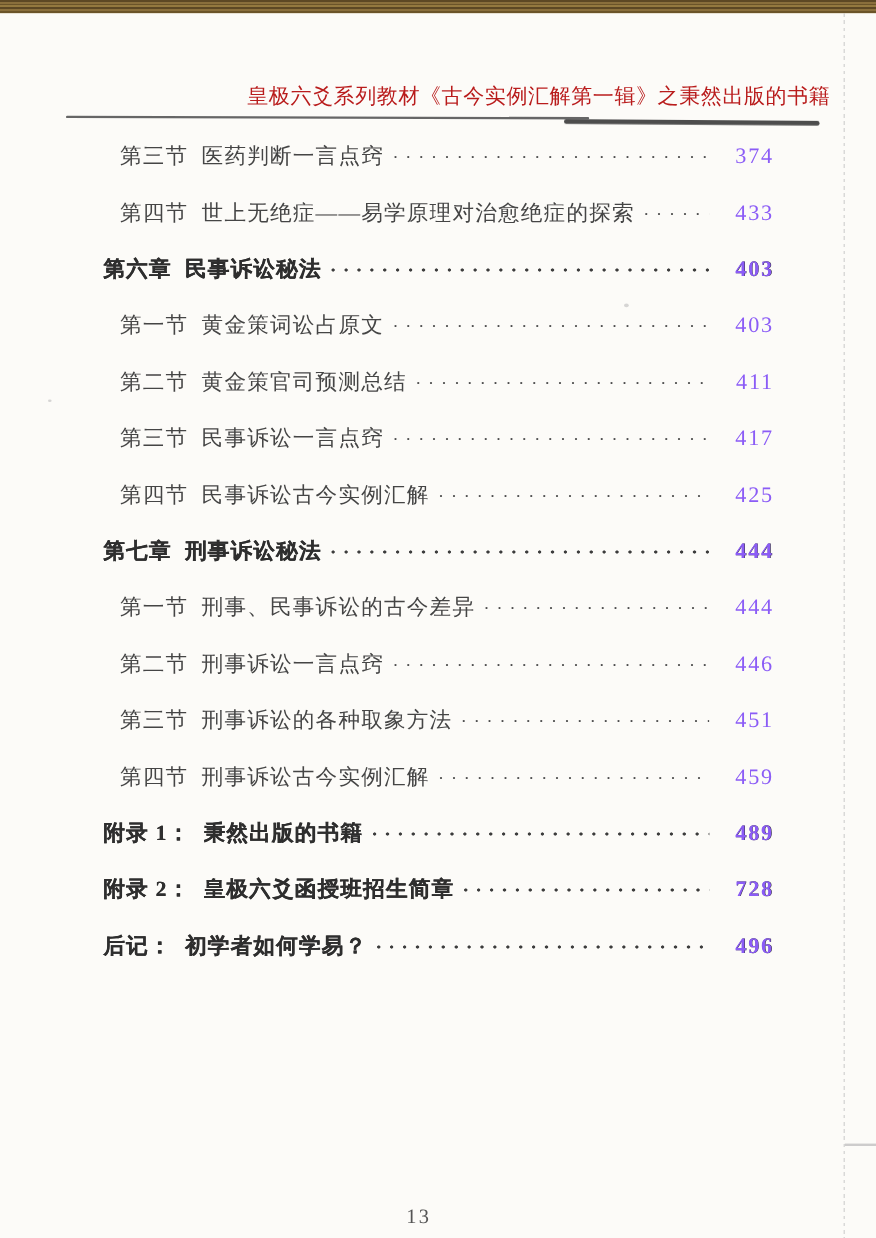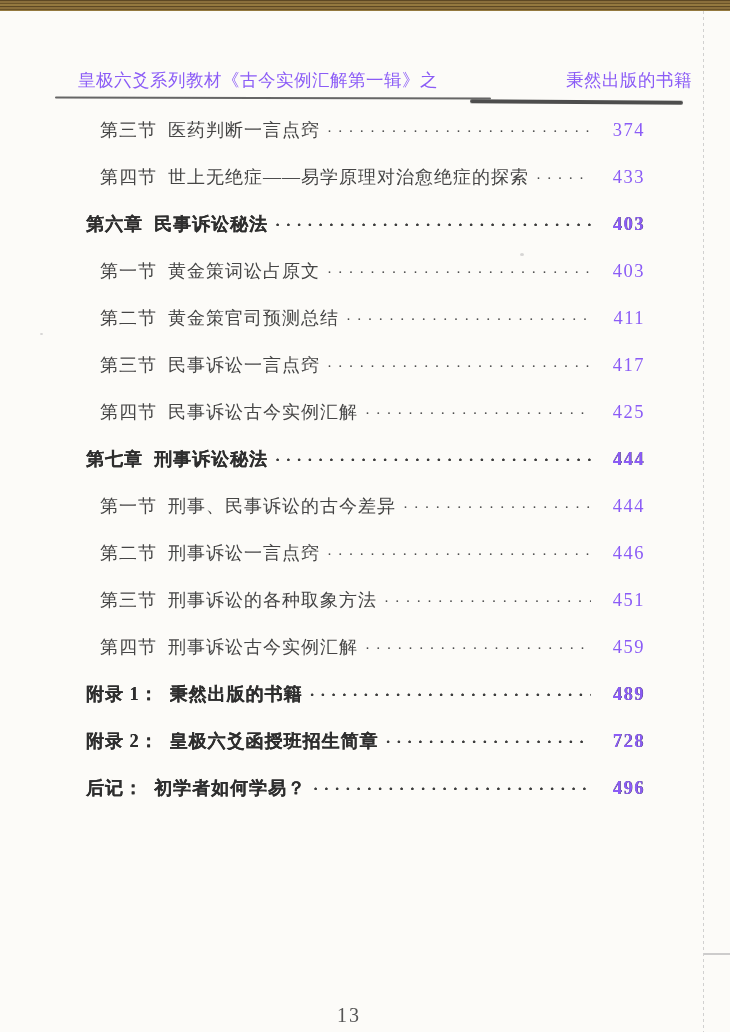--- a/index.html
+++ b/index.html
@@ -23,22 +23,22 @@
     position:absolute;left:703px;top:11px;bottom:0;width:1px;
     background:repeating-linear-gradient(180deg,#c6c6c6 0 3px,transparent 3px 6px);
     opacity:.8;
   }
   .edge-tick{position:absolute;left:704px;top:953px;width:26px;height:2px;background:#c0c0c0;opacity:.8;}
   .speck{position:absolute;background:#bdbdbd;border-radius:50%;opacity:.6;}
 
   
   .header{
     position:absolute;left:78px;top:68px;width:600px;
-    display:flex;justify-content:space-between;align-items:flex-end;
-    font-size:17.5px;letter-spacing:.5px;color:#8b5cf6;white-space:nowrap;
+    display:flex;justify-content:flex-end;align-items:flex-end;
+    font-size:17.5px;letter-spacing:.5px;color:#b91c1c;white-space:nowrap;
   }
   .header .right{margin-right:-14px;}
   .rule-a{position:absolute;left:55px;top:97px;width:436px;height:2px;background:#666;transform:rotate(.15deg);border-radius:1px;}
   .rule-b{position:absolute;left:470px;top:100px;width:213px;height:4px;background:#4d4d4d;transform:rotate(.4deg);border-radius:2px;filter:blur(.3px);}
 
   
   .toc{position:absolute;left:86px;top:118px;width:559px;}
   .row{
     display:flex;align-items:baseline;height:24px;margin-bottom:23px;
     font-size:18px;letter-spacing:1px;white-space:nowrap;
@@ -52,21 +52,21 @@
     font-size:15px;letter-spacing:1px;color:#4c4c4c;
   }
   .row .pg{flex:0 0 auto;min-width:46px;text-align:right;font-size:18.5px;letter-spacing:1.5px;color:#8b5cf6;}
   .row.bold{font-weight:700;color:#2e2e2e;text-shadow:.3px 0 0 #2e2e2e;}
   .row.bold .leader::after{color:#3c3c3c;text-shadow:.3px 0 0 #3c3c3c;}
 
   
   .folio{
     position:absolute;left:0;top:1004px;width:730px;text-align:center;
     padding-right:32px;box-sizing:border-box;
-    font-size:20px;color:#555;letter-spacing:2px;
+    font-size:17px;color:#555;letter-spacing:2px;
   }
 </style>
 </head>
 <body>
 
 <div class="top-bar"></div>
 <div class="edge-line"></div>
 <div class="edge-tick"></div>
 <div class="speck" style="left:40px;top:333px;width:3px;height:2px;"></div>
 <div class="speck" style="left:520px;top:253px;width:4px;height:3px;"></div>

